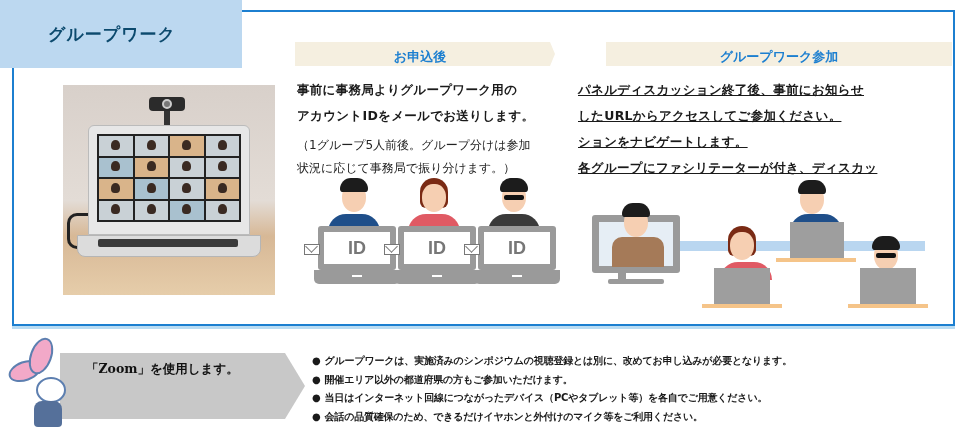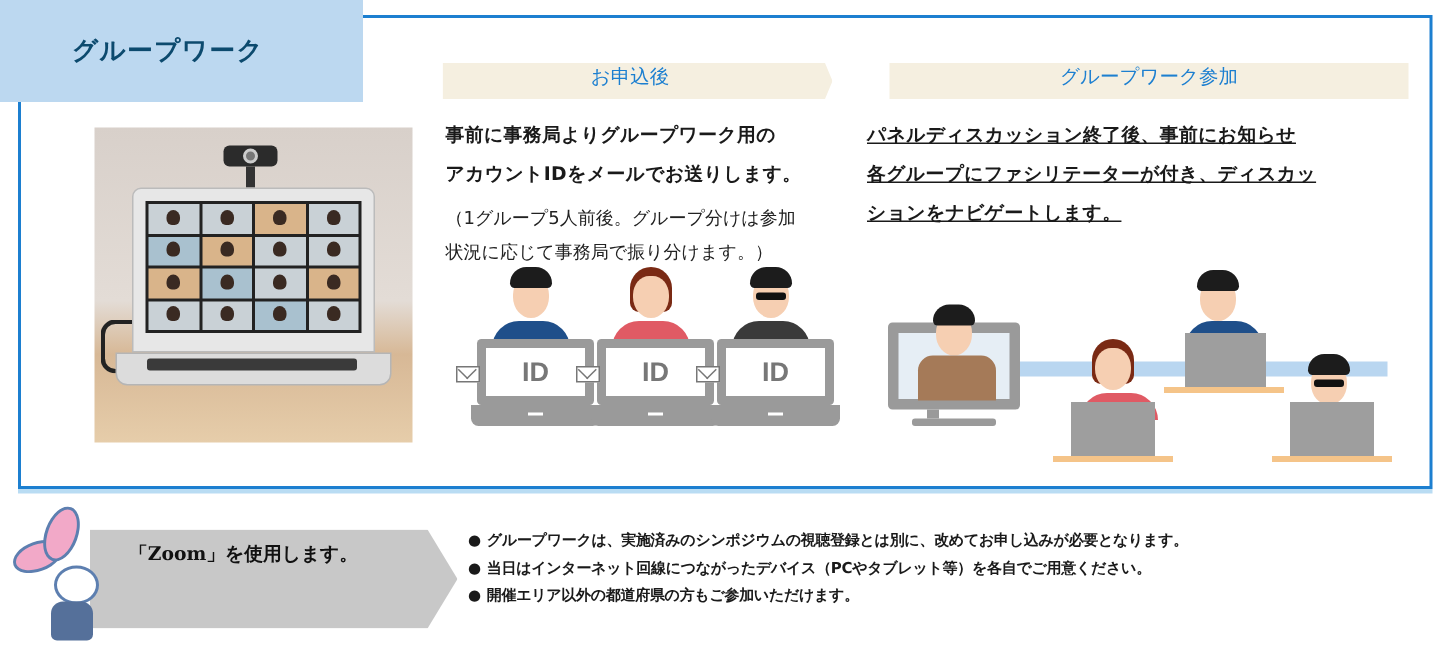--- a/index.html
+++ b/index.html
@@ -36,25 +36,25 @@
   .screen i:nth-child(3n) { background: #d9b48a; }
   .screen i:nth-child(5n) { background: #a9c1cf; }
   .screen i::after { content:""; position:absolute; left:50%; top:20%; width:9px; height:10px; margin-left:-4.5px; background:#3a2a22; border-radius:50% 50% 40% 40%; }
   .base { position: absolute; left: 14px; top: 150px; width: 184px; height: 22px; background: #dcdcdc; border-radius: 0 0 8px 8px; border: 1px solid #b5b5b5; }
   .keys { position:absolute; left: 20px; top: 3px; width: 140px; height: 8px; background:#3a3a3a; border-radius:2px; }
   .cable { position:absolute; left: 4px; top: 128px; width: 24px; height: 36px; border: 3px solid #222; border-right: none; border-radius: 10px 0 0 10px; }
 
   
   .step-head {
     position: absolute; height: 24px; background: #f5efe0;
-    color: #1c7fd0; font-weight: normal; font-size: 13px; display: flex; align-items: flex-start; justify-content: center;
+    color: #1c7fd0; font-weight: bold; font-size: 13px; display: flex; align-items: flex-end; justify-content: center;
   }
   .step1 { left: 295px; top: 42px; width: 260px; clip-path: polygon(0 0, 255px 0, 100% 50%, 255px 100%, 0 100%); }
   .step1 span { margin-right: 10px; }
-  .step2 { left: 593px; top: 42px; width: 346px; }
+  .step2 { left: 606px; top: 42px; width: 346px; }
   .step-text { position: absolute; font-size: 12.5px; font-weight: bold; line-height: 26px; letter-spacing: 0.3px; }
   .t1 { left: 297px; top: 77px; width: 270px; }
   .t1-note { position: absolute; left: 297px; top: 134px; width: 270px; font-size: 12px; line-height: 23px; color: #222; }
   .t2 { left: 578px; top: 77px; width: 350px; text-decoration: underline; }
 
   
   .id-person { position: absolute; top: 178px; width: 78px; height: 110px; }
   .head { position:absolute; left: 24px; top: 6px; width: 24px; height: 28px; background:#f6cfb2; border-radius: 45% 45% 50% 50%; }
   .hair { position:absolute; left: 22px; top: 0; width: 28px; height: 14px; background:#1c1c1c; border-radius: 14px 14px 4px 4px; }
   .hair.f { background:#7a2a14; height: 30px; border-radius: 14px 14px 6px 6px; }
@@ -172,22 +172,23 @@
     </div>
   <div class="mstand"></div>
   <div class="env"></div>
 </div>
 
 <div class="step-head step2">
   <span>グループワーク参加</span>
 </div>
 <div class="step-text t2">
   <div>パネルディスカッション終了後、事前にお知らせ</div>
+  <div>したURLからアクセスしてご参加ください。</div>
+  <div>ションをナビゲートします。</div>
   <div>各グループにファシリテーターが付き、ディスカッ</div>
-  <div>ションをナビゲートします。</div>
 </div>
 
 <div class="conn"></div>
 <div class="tv">
     <div class="scr"></div>
   </div>
 <div class="g-person" style="left:612px;top:203px">
   <div class="head" style="left:12px"></div>
     <div class="hair" style="left:10px"></div>
   <div class="body" style="left:0;width:52px;top:34px;height:30px;background:#a57a58;border-radius:10px 10px 0 0"></div>
@@ -225,15 +226,16 @@
 </div>
 <div class="rabbit">
   <div class="ear" style="left:2px;top:26px;width:34px;height:20px;transform:rotate(-20deg)"></div>
   <div class="ear" style="left:24px;top:2px;width:22px;height:38px;transform:rotate(20deg)"></div>
   <div class="rb-head"></div>
   <div class="rb-body"></div>
 </div>
 
 <ul class="bullets">
   <li>グループワークは、実施済みのシンポジウムの視聴登録とは別に、改めてお申し込みが必要となります。</li>
+  <li>開催エリア以外の都道府県の方もご参加いただけます。</li>
   <li>当日はインターネット回線につながったデバイス（PCやタブレット等）を各自でご用意ください。</li>
-  <li>開催エリア以外の都道府県の方もご参加いただけます。</li>
+  <li>会話の品質確保のため、できるだけイヤホンと外付けのマイク等をご利用ください。</li>
 </ul>
 
 </body></html>

